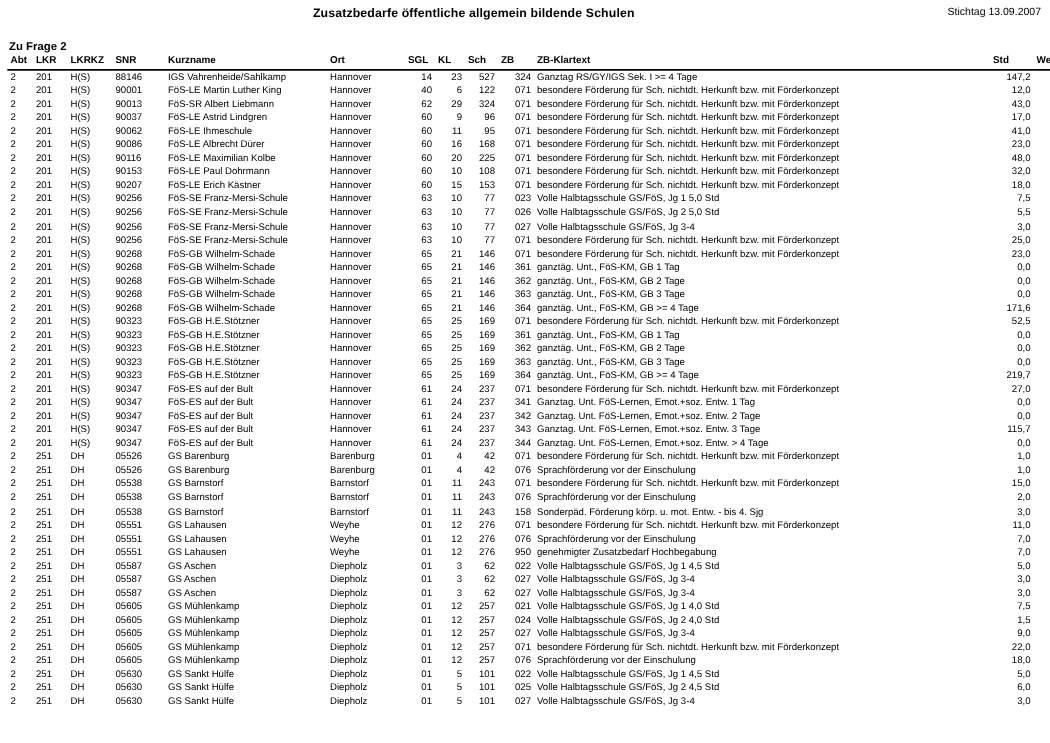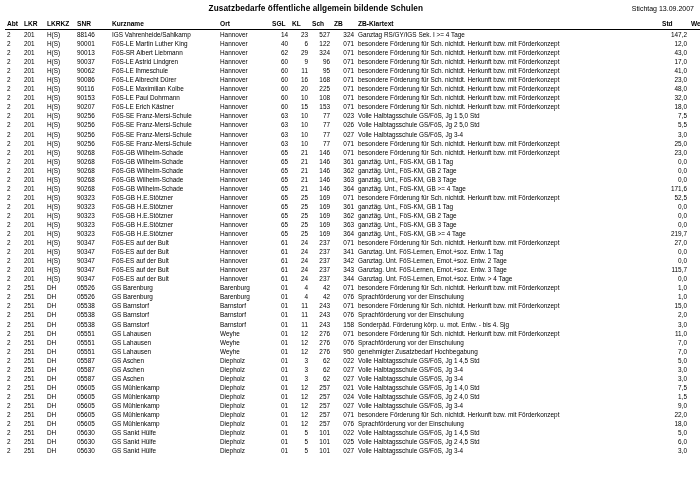--- a/index.html
+++ b/index.html
@@ -92,20 +92,21 @@
 </head>
 <body>
 
 <div class="page">
 
   <div class="header-row">
     <div class="doc-title">Zusatzbedarfe öffentliche allgemein bildende Schulen</div>
     <div class="doc-date">Stichtag 13.09.2007</div>
   </div>
 
+  <div class="section-title">Zu Frage 2</div>
 
   <table class="grid">
     <thead>
       <tr>
         <th class="c-abt">Abt</th>
         <th class="c-lkr">LKR</th>
         <th class="c-lkrkz">LKRKZ</th>
         <th class="c-snr">SNR</th>
         <th class="c-kurz">Kurzname</th>
         <th class="c-ort">Ort</th>

